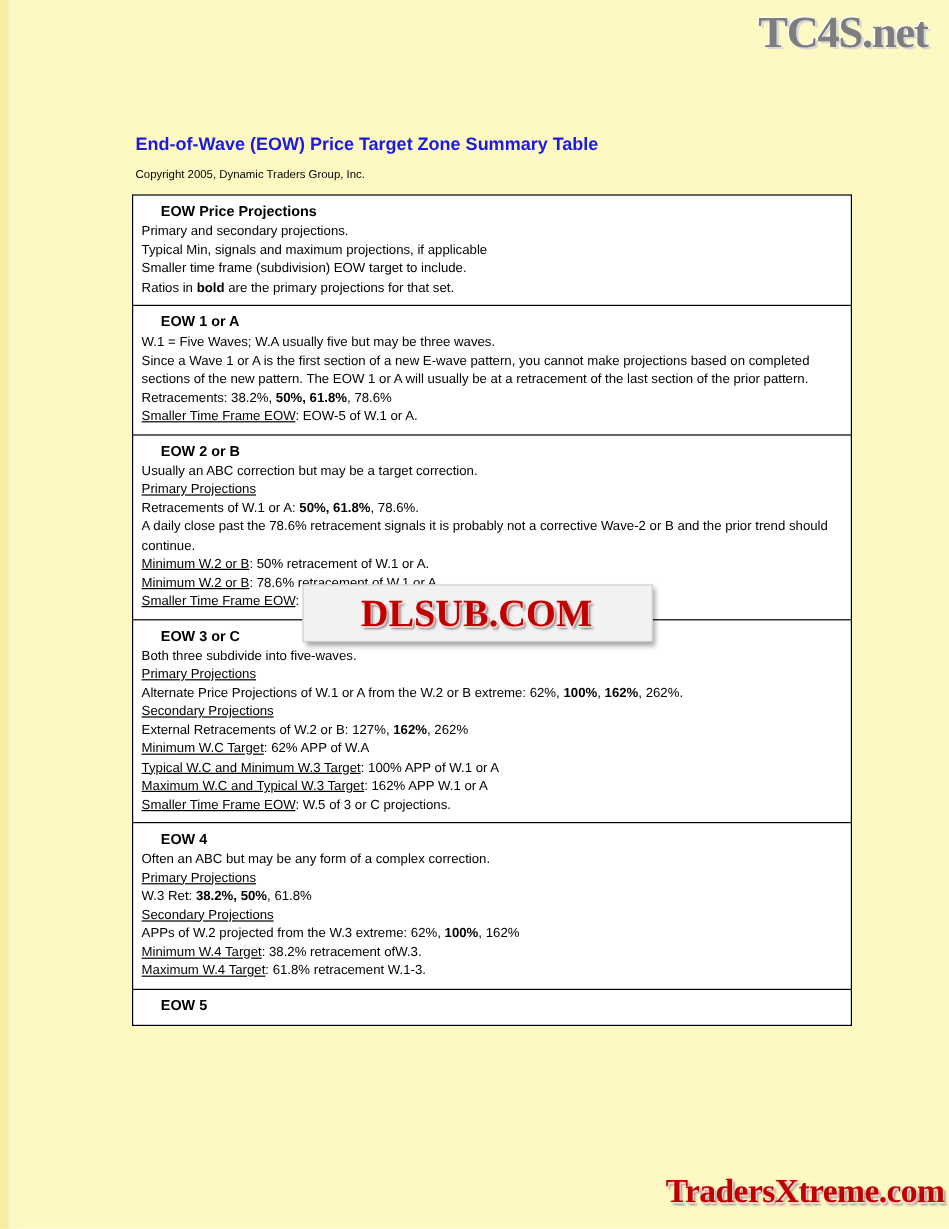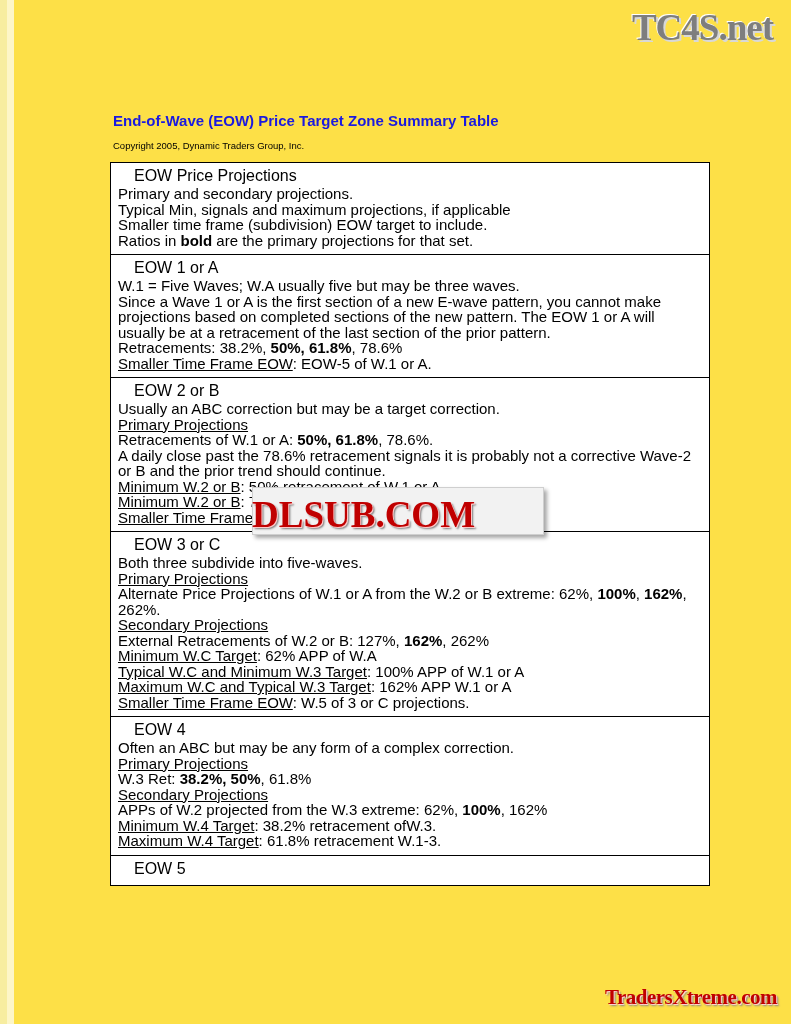--- a/index.html
+++ b/index.html
@@ -12,21 +12,21 @@
     height: 1024px;
     position: relative;
     font-family: "Liberation Sans", sans-serif;
     color: #000000;
     overflow: hidden;
   }
   .page {
     position: relative;
     width: 791px;
     height: 1024px;
-    background: #fde047;
+    background: #fef9c3;
   }
   
   .left-strip {
     position: absolute;
     left: 0;
     top: 0;
     width: 14px;
     height: 1024px;
     background: #fdf6c8;
   }
@@ -46,25 +46,25 @@
     font-family: "Liberation Serif", serif;
     font-weight: bold;
     font-size: 37px;
     color: #7e7e7e;
     text-shadow: 2px 2px 0 #d8d8d8, -1px -1px 0 #ffffff;
     letter-spacing: -1px;
   }
   
   .brand-bottom {
     position: absolute;
-    right: 14px;
+    right: 4px;
     bottom: 14px;
     font-family: "Liberation Serif", serif;
     font-weight: bold;
-    font-size: 21px;
+    font-size: 28px;
     color: #c00000;
     text-shadow: 1px 1px 0 #ffd0d0, 2px 2px 2px #888888;
     letter-spacing: -0.5px;
   }
   .doc-title {
     position: absolute;
     left: 113px;
     top: 112px;
     font-size: 15px;
     font-weight: bold;
@@ -87,28 +87,28 @@
     box-sizing: border-box;
   }
   .section {
     border-bottom: 1px solid #000000;
     padding: 5px 7px 6px 7px;
   }
   .section:last-child {
     border-bottom: none;
   }
   .sec-head {
-    font-size: 16px;
-    font-weight: normal;
+    font-size: 12px;
+    font-weight: bold;
     margin: 0 0 2px 0;
     line-height: 16px;
     padding-left: 16px;
   }
   .line {
-    font-size: 15px;
+    font-size: 11px;
     line-height: 15.5px;
     margin: 0;
   }
   .line .ul {
     text-decoration: underline;
   }
   .line b {
     font-weight: bold;
   }
   .watermark-mid {
@@ -127,24 +127,24 @@
     height: 46px;
     background: #f2f2f2;
     border: 1px solid #cfcfcf;
     box-shadow: 3px 3px 4px rgba(0,0,0,0.35);
   }
   .watermark-mid .wm-text {
     position: absolute;
     left: 0;
     top: 6px;
     width: 290px;
-    text-align: left;
+    text-align: center;
     font-family: "Liberation Serif", serif;
     font-weight: bold;
-    font-size: 37px;
+    font-size: 32px;
     color: #c00000;
     text-shadow: 1px 1px 0 #ffc8c8, 2px 2px 2px #7a7a7a;
     letter-spacing: 0px;
   }
 </style>
 </head>
 <body>
 
 <div class="page">
 

